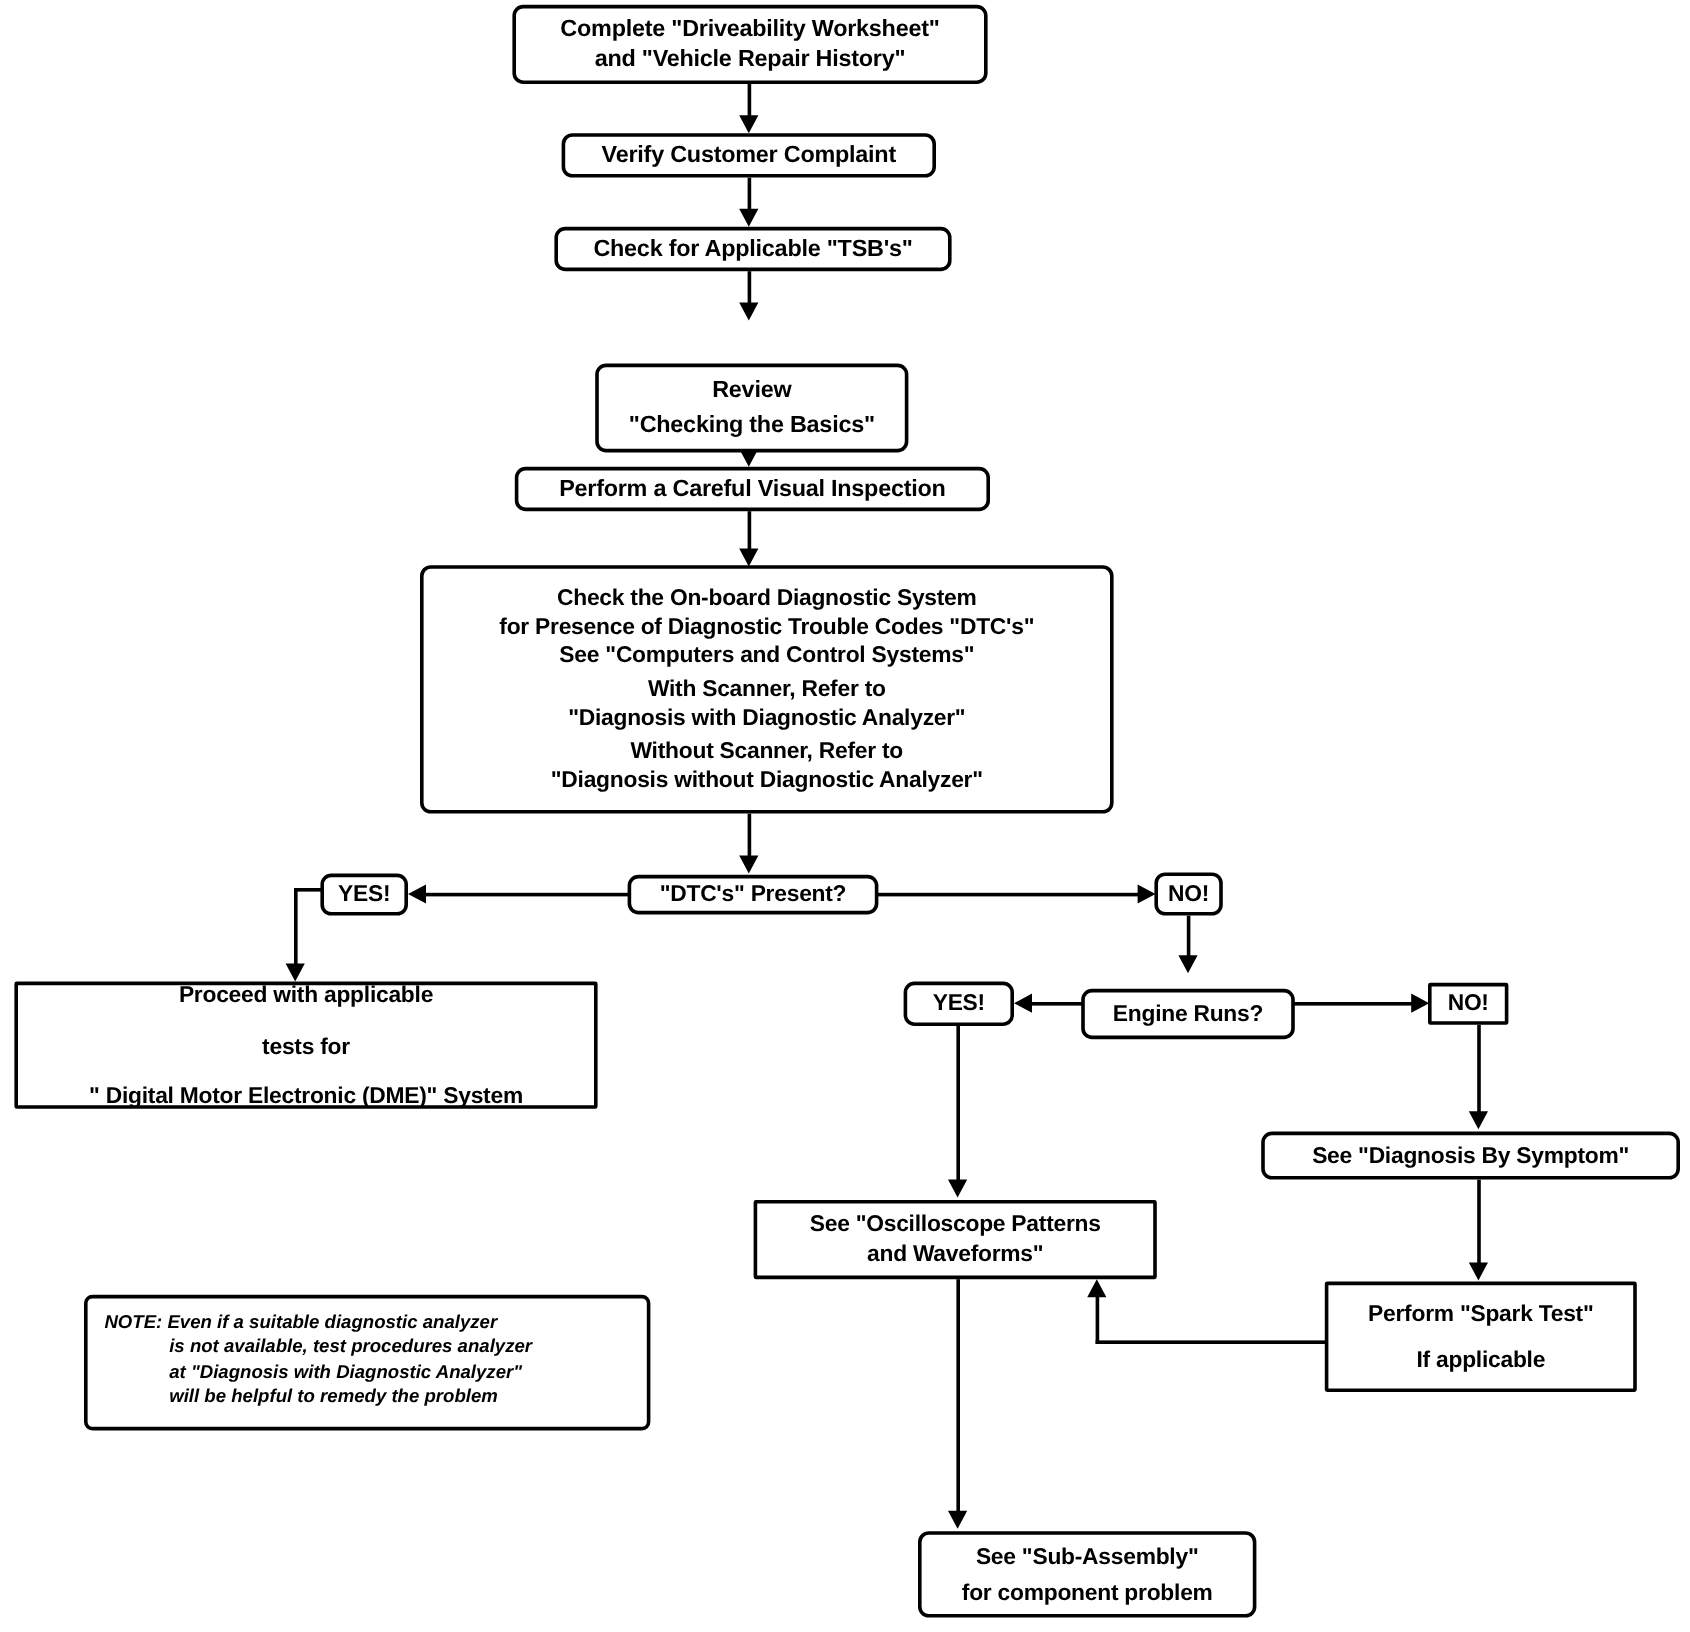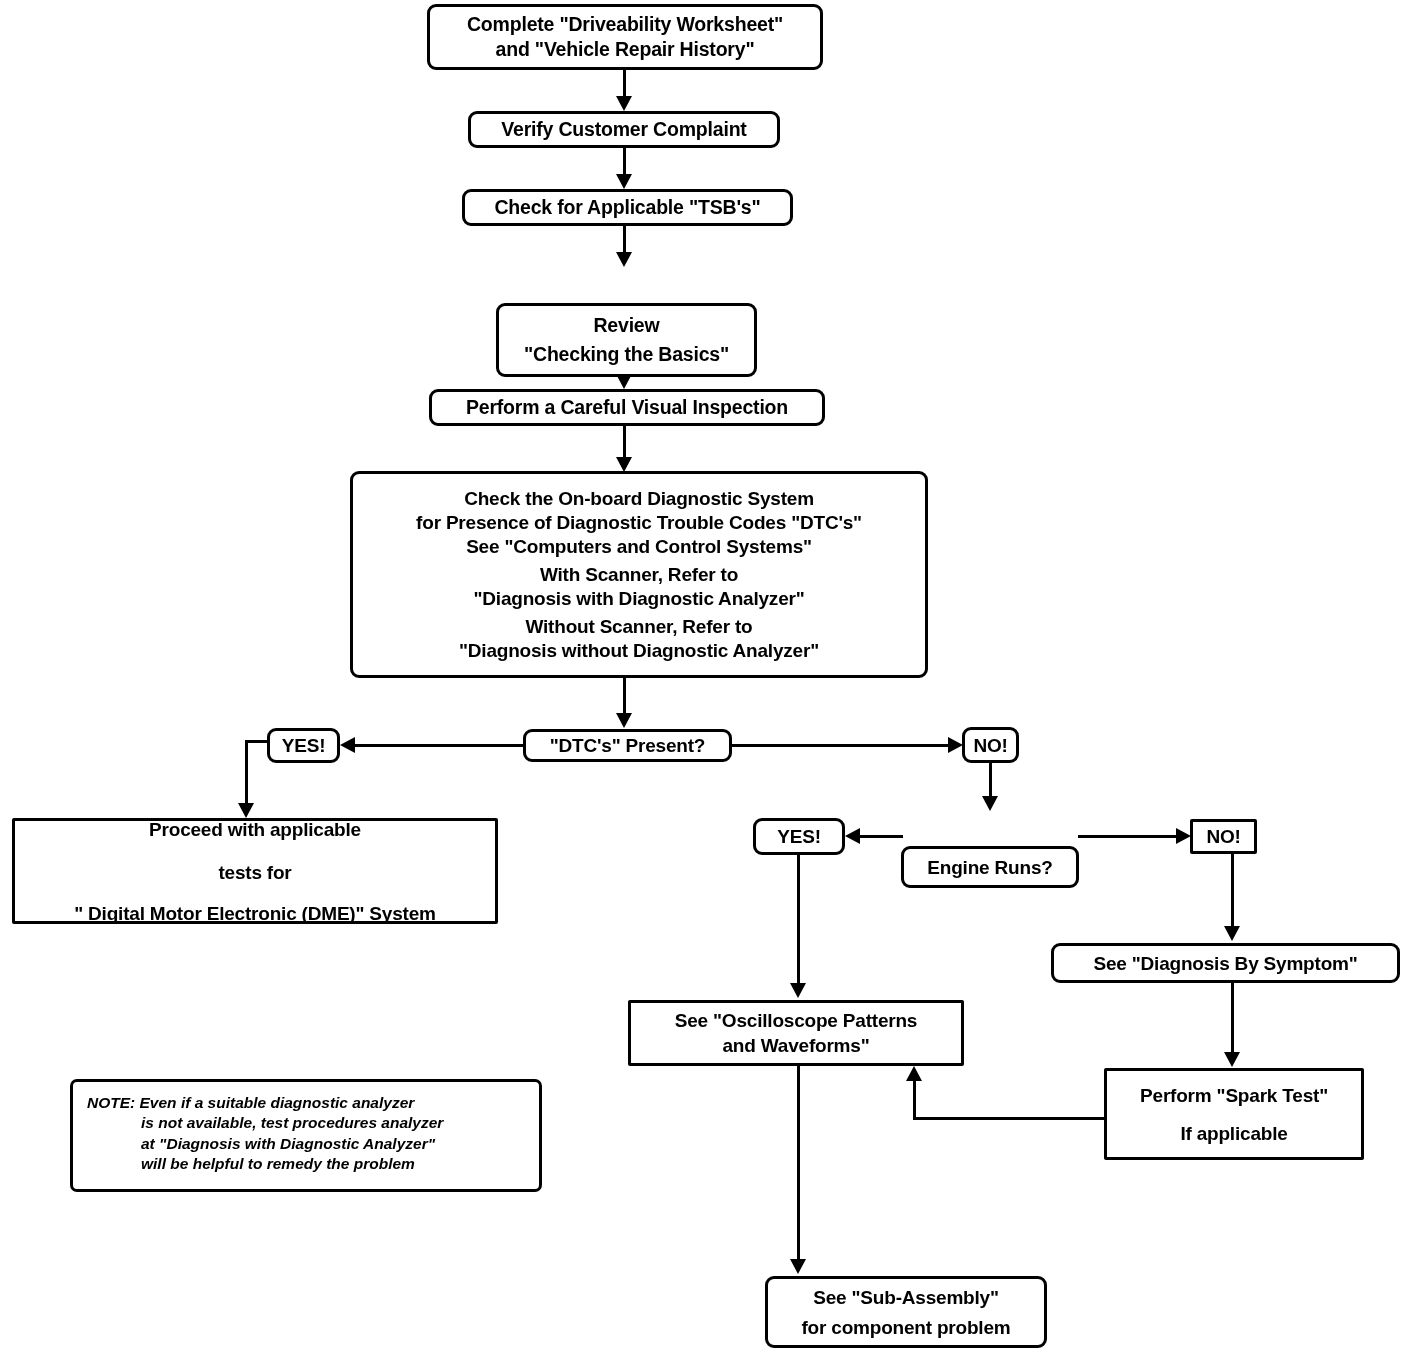--- a/index.html
+++ b/index.html
@@ -129,21 +129,21 @@
   <div class="node round f18" style="left:962px;top:727px;width:57px;height:36px;">
     <span class="ln">NO!</span>
   </div>
 
   <div class="node sharp f18" style="left:12px;top:818px;width:486px;height:106px;">
     <span class="ln">Proceed with applicable</span>
     <span class="ln" style="margin-top:24px;">tests for</span>
     <span class="ln" style="margin-top:22px;">" Digital Motor Electronic (DME)" System</span>
   </div>
 
-  <div class="node round f18" style="left:901px;top:846px;width:178px;height:42px;">
+  <div class="node round f18" style="left:901px;top:824px;width:178px;height:42px;">
     <span class="ln">Engine Runs?</span>
   </div>
 
   <div class="node round f18" style="left:753px;top:818px;width:92px;height:37px;">
     <span class="ln">YES!</span>
   </div>
 
   <div class="node sharp f18" style="left:1190px;top:819px;width:67px;height:35px;">
     <span class="ln">NO!</span>
   </div>

